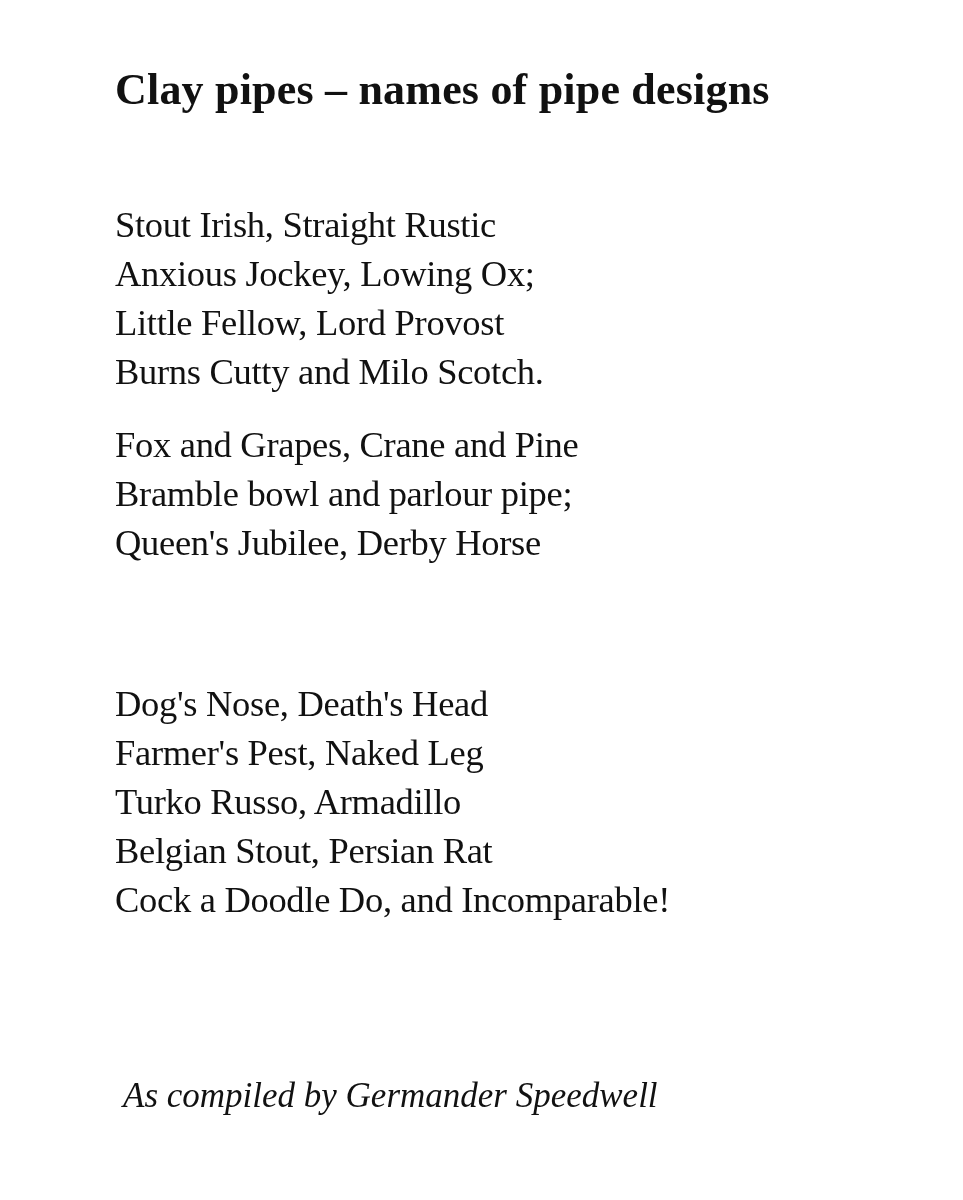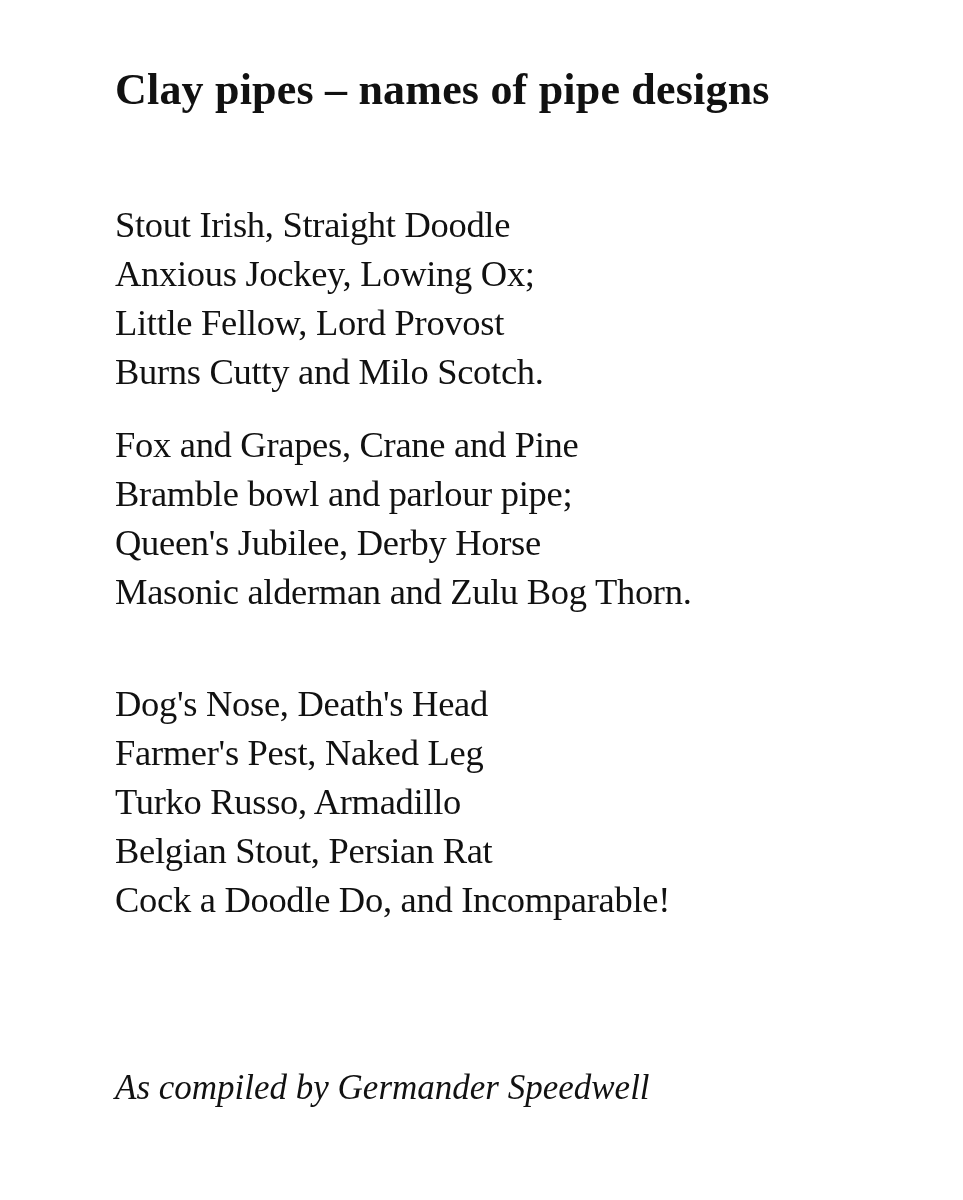--- a/index.html
+++ b/index.html
@@ -45,45 +45,44 @@
       white-space: nowrap;
       letter-spacing: -0.3px;
     }
     .stanza-1 { top: 200px; }
     .stanza-2 { top: 420px; }
     .stanza-3 { top: 679px; }
     .attribution {
       position: absolute;
       top: 1066px;
       left: 0;
-      margin: 0;
+      margin: 8px;
       font-size: 35px;
       font-style: italic;
       line-height: 44px;
       white-space: nowrap;
     }
   </style>
 </head>
 <body>
 
 <div class="page">
   <h1 class="title">Clay pipes – names of pipe designs</h1>
 
   <ul class="stanza stanza-1">
-    <li>Stout Irish, Straight Doodle</li>
+    <li>Stout Irish, Straight Rustic</li>
     <li>Anxious Jockey, Lowing Ox;</li>
     <li>Little Fellow, Lord Provost</li>
     <li>Burns Cutty and Milo Scotch.</li>
   </ul>
 
   <ul class="stanza stanza-2">
     <li>Fox and Grapes, Crane and Pine</li>
     <li>Bramble bowl and parlour pipe;</li>
     <li>Queen's Jubilee, Derby Horse</li>
-    <li>Masonic alderman and Zulu Bog Thorn.</li>
   </ul>
 
   <ul class="stanza stanza-3">
     <li>Dog's Nose, Death's Head</li>
     <li>Farmer's Pest, Naked Leg</li>
     <li>Turko Russo, Armadillo</li>
     <li>Belgian Stout, Persian Rat</li>
     <li>Cock a Doodle Do, and Incomparable!</li>
   </ul>
 

